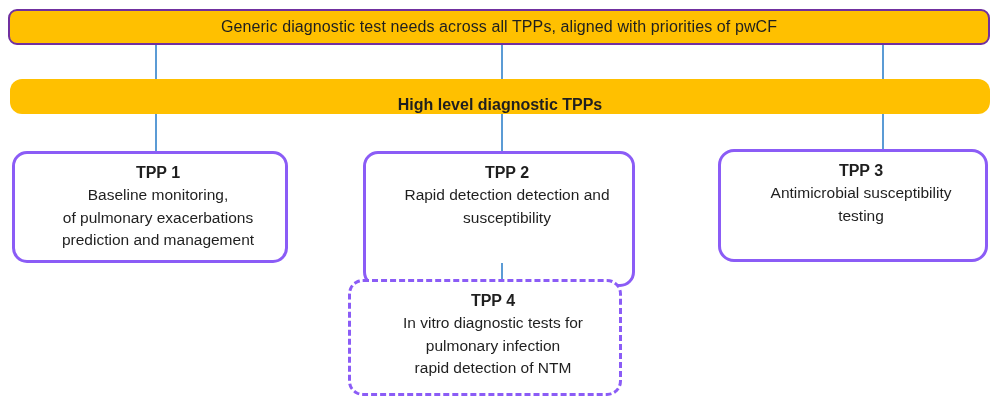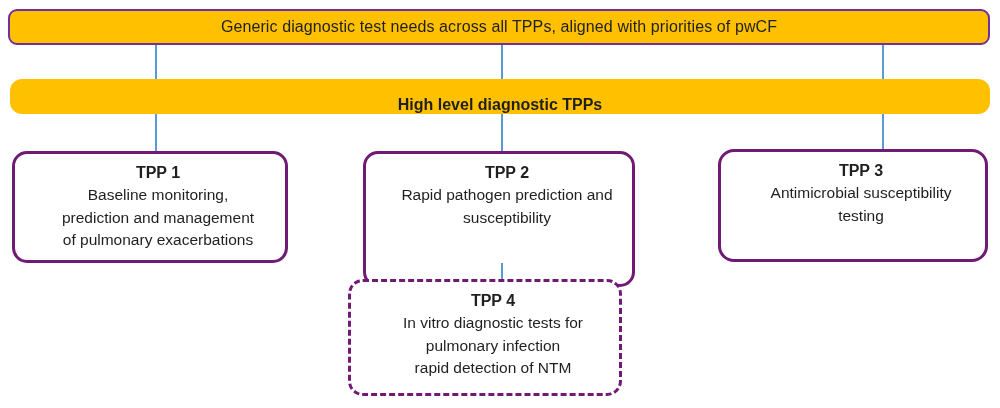--- a/index.html
+++ b/index.html
@@ -45,21 +45,21 @@
     display: flex;
     align-items: flex-end;
     justify-content: center;
     font-size: 16px;
     font-weight: 700;
   }
   .tpp-box {
     position: absolute;
     box-sizing: border-box;
     background: #ffffff;
-    border: 3px solid #701a75;
+    border: 3px solid #8b5cf6;
     border-radius: 15px;
     text-align: center;
     font-size: 15.5px;
     line-height: 1.45;
     padding-top: 7px;
     padding-left: 16px;
   }
   .tpp-box .tpp-title {
     font-weight: 700;
     font-size: 16px;
@@ -99,27 +99,27 @@
     <span>High level diagnostic TPPs</span>
   </div>
 
   <div class="connector c4"></div>
   <div class="connector c5"></div>
   <div class="connector c6"></div>
 
   <div class="tpp-box box-1">
     <div class="tpp-title">TPP 1</div>
     <div>Baseline monitoring,</div>
+    <div>of pulmonary exacerbations</div>
     <div>prediction and management</div>
-    <div>of pulmonary exacerbations</div>
   </div>
 
   <div class="tpp-box box-2">
     <div class="tpp-title">TPP 2</div>
-    <div>Rapid pathogen prediction and</div>
+    <div>Rapid detection detection and</div>
     <div>susceptibility</div>
   </div>
 
   <div class="tpp-box box-3">
     <div class="tpp-title">TPP 3</div>
     <div>Antimicrobial susceptibility</div>
     <div>testing</div>
   </div>
 
   <div class="connector c7"></div>

